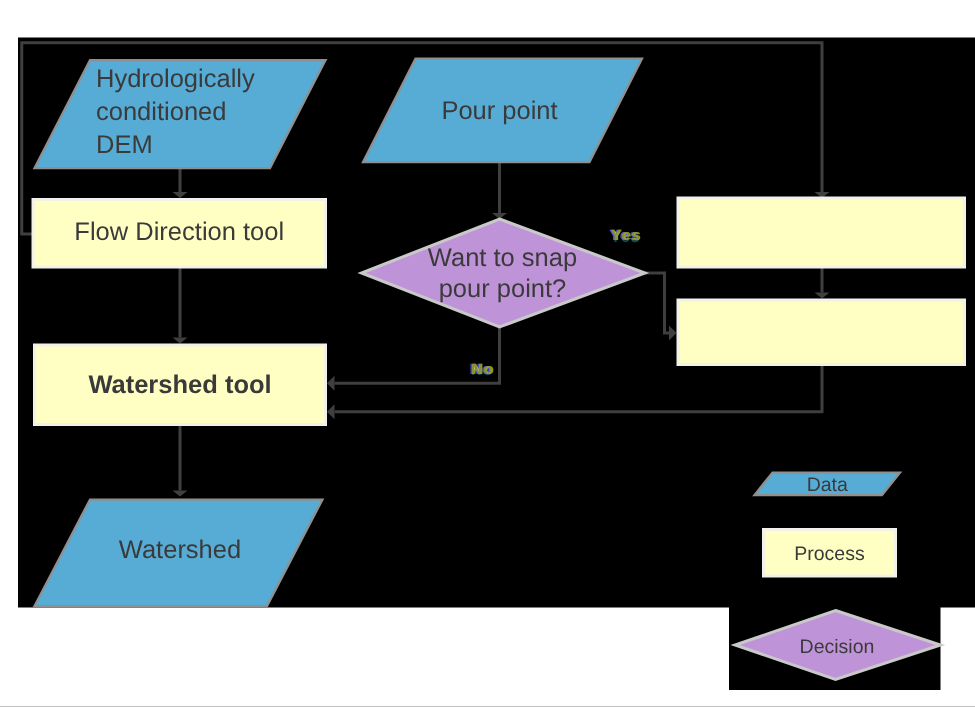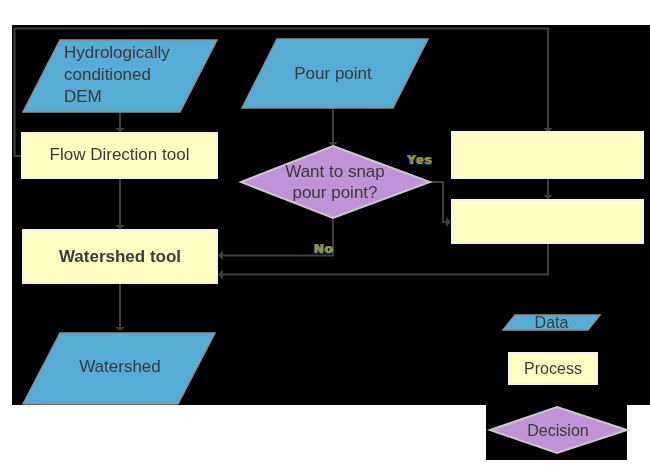--- a/index.html
+++ b/index.html
@@ -38,27 +38,27 @@
     white-space: pre-line;
   }
   .label.left-align {
     justify-content: flex-start;
     text-align: left;
     line-height: 22px;
     align-items: flex-start;
   }
   .edge-label {
     position: absolute;
-    font-size: 13px;
+    font-size: 10px;
     font-weight: bold;
     color: #8c8c49;
     text-shadow: 1px 0 0 rgba(255,255,0,0.6), -1px 0 0 rgba(70,90,255,0.85), 0 1px 0 rgba(0,200,220,0.4);
     letter-spacing: 1px;
   }
-  .legend-label { font-size: 16px; line-height: 15px; }
+  .legend-label { font-size: 13px; line-height: 15px; }
 
   
   #lbl-dem            { left: 64px;  top: 42px;  width: 118px; height: 66px; }
   #lbl-pour-point     { left: 258px; top: 39px;  width: 150px; height: 69px; }
   #lbl-flow-direction { left: 22px;  top: 133px; width: 195px; height: 42px; }
   #lbl-flow-accum     { left: 452px; top: 132px; width: 191px; height: 46px; }
   #lbl-snap-pour      { left: 452px; top: 200px; width: 191px; height: 43px; }
   #lbl-decision       { left: 279px; top: 157px; width: 112px; height: 50px; }
   #lbl-watershed-tool { left: 23px;  top: 230px; width: 194px; height: 53px; font-weight: bold; }
   #lbl-watershed      { left: 40px;  top: 333px; width: 160px; height: 66px; }

